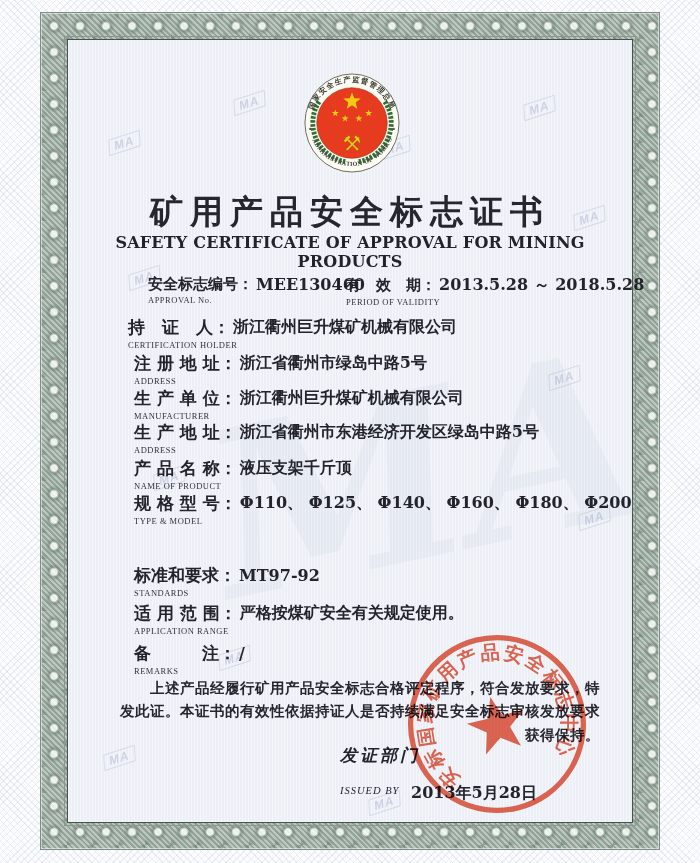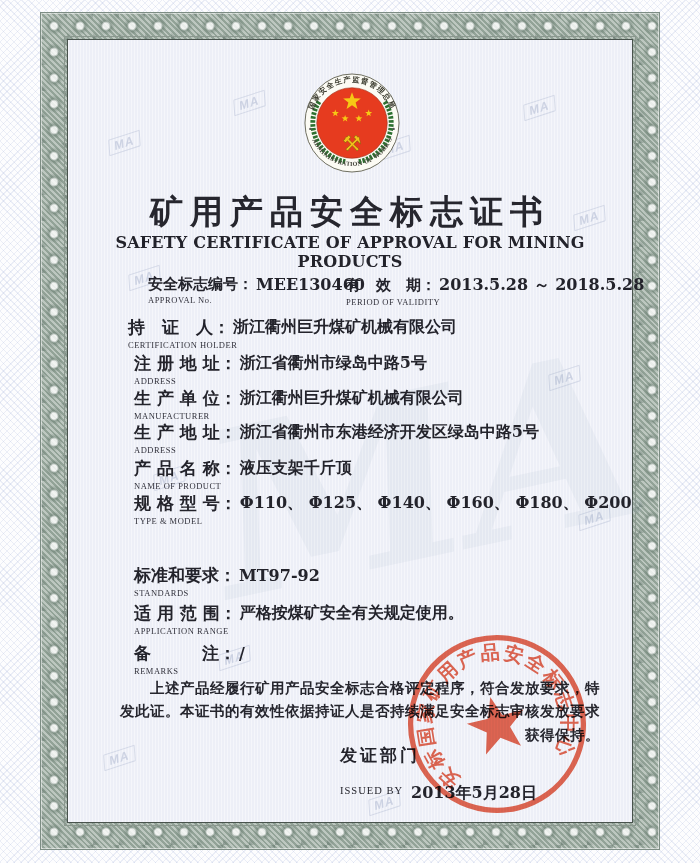--- a/index.html
+++ b/index.html
@@ -68,21 +68,21 @@
   .field .cn  { font-weight:bold; font-size:17px; }
   .field.small .cn { font-size:15px; }
   .field .val { font-weight:bold; font-size:16px; margin-left:3px; }
   .field .en  { font-family:"Liberation Serif",serif; font-size:8.5px; letter-spacing:.5px; margin-top:1px; color:#32323c; }
 
   .statement {
     position:absolute; left:46px; top:636px; width:486px; z-index:1;
     font-size:14.5px; font-weight:bold; line-height:1.62; color:#26262e;
     text-indent:2em; letter-spacing:.5px; margin:0;text-align:right;
   }
-  .issued { position:absolute; left:272px; top:704px; z-index:1; color:#23232b; }
+  .issued { position:absolute; left:272px; top:704px; z-index:1; color:#23232b;font-style:italic; }
   .issued .cn { font-size:17px; font-weight:bold; letter-spacing:3px; }
   .issued .en { font-family:"Liberation Serif",serif; font-size:10.5px; letter-spacing:1px; margin-top:18px; }
   .issue-date { position:absolute; left:343px; top:743px; z-index:1; font-size:16px; font-weight:bold; color:#23232b; }
 
   
   .seal {
     position:absolute; left:333px; top:588px; width:192px; height:192px; z-index:3;
     transform:rotate(-14deg); opacity:.82; mix-blend-mode:multiply;
   }
 </style>

